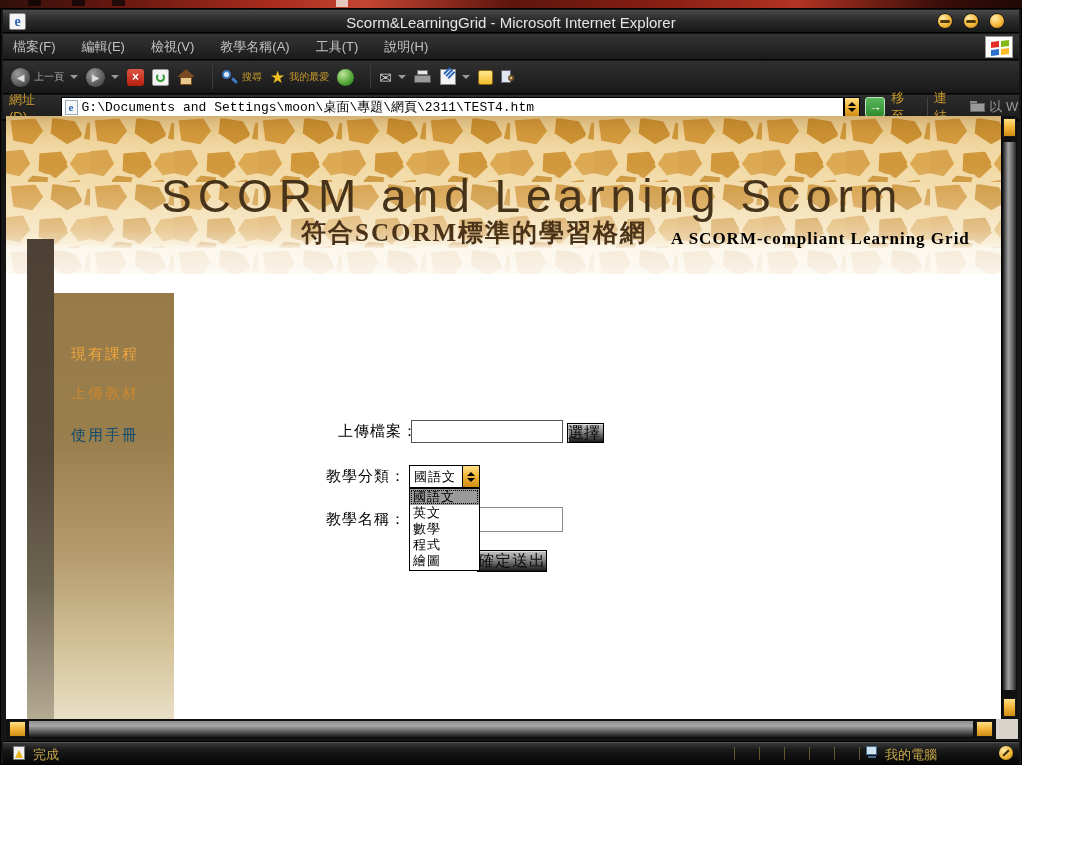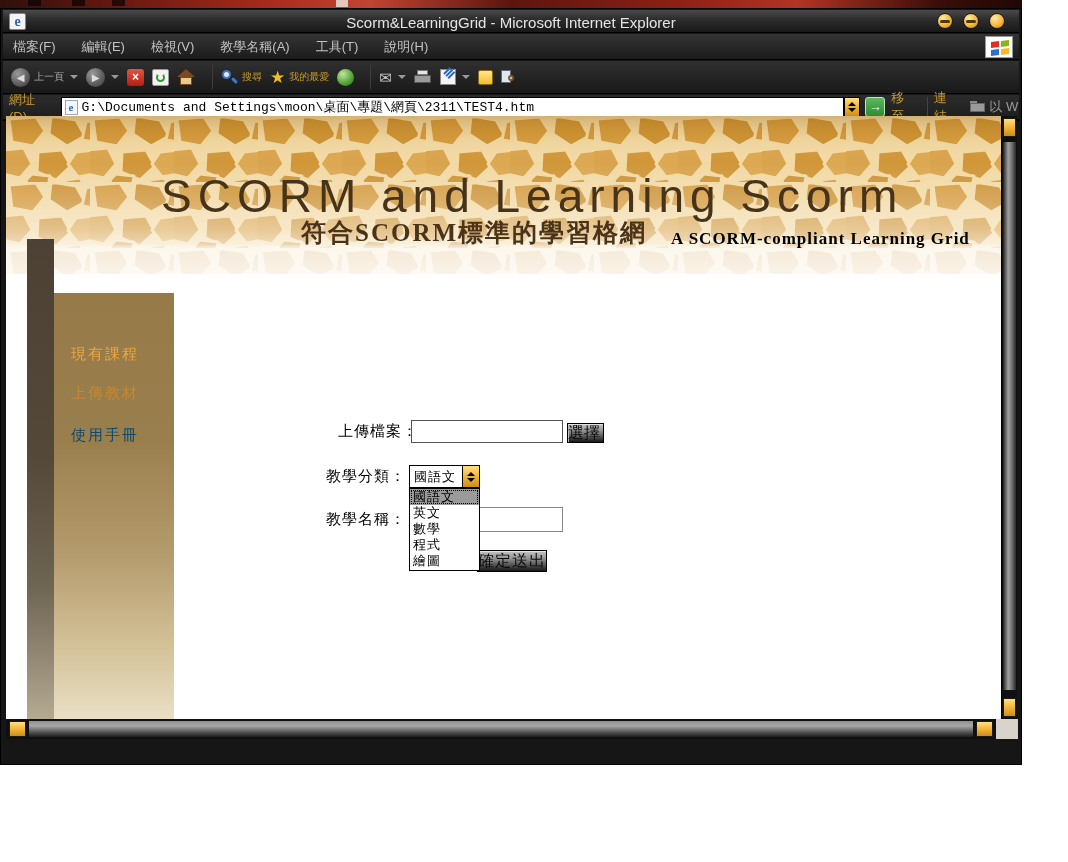--- a/index.html
+++ b/index.html
@@ -375,15 +375,37 @@
       <div class="vs-thumb"></div>
       <div class="goldbtn vs-dn"></div>
     </div>
     <div class="hscroll">
       <div class="goldbtn hs-left"></div>
       <div class="hs-thumb"></div>
       <div class="goldbtn hs-right"></div>
     </div>
     <div class="corner"></div>
 
+    <div class="statusbar">
+      <div class="st-ico">
+          <i></i>
+        </div>
+      <span class="st-text">完成</span>
+      <div class="st-seps">
+          <i></i>
+          <i></i>
+          <i></i>
+          <i></i>
+          <i></i>
+          <i></i>
+        </div>
+      <div class="ico-computer">
+          <div class="scr"></div>
+          <div class="base"></div>
+        </div>
+      <span class="st-zone">我的電腦</span>
+      <div class="grip">
+          <i></i>
+        </div>
+    </div>
 
   </div>
 </div>
 
 </body></html>

